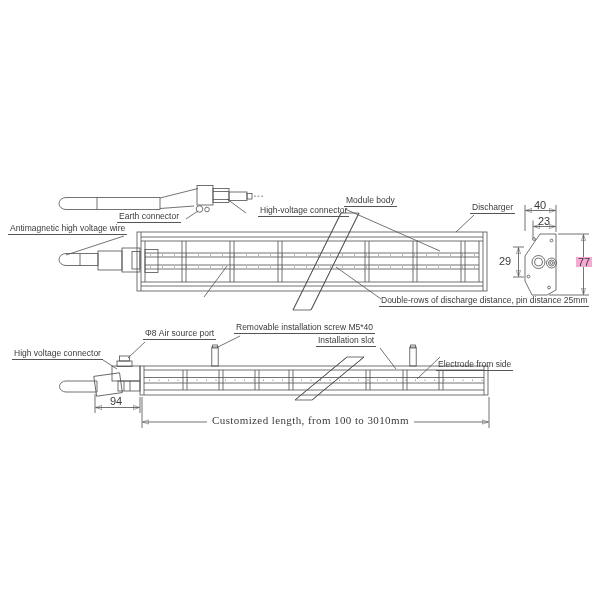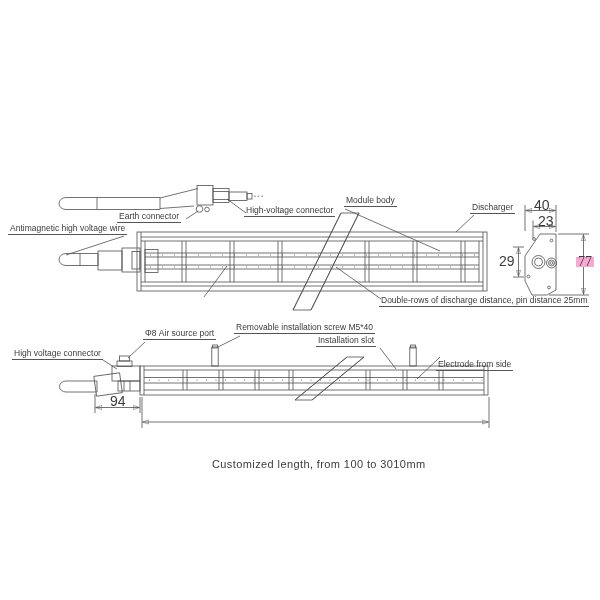--- a/index.html
+++ b/index.html
@@ -3,25 +3,25 @@
 <meta charset="utf-8">
 <style>
   html,body{margin:0;padding:0;background:#fff;}
   .canvas{position:relative;width:600px;height:600px;background:#fff;overflow:hidden;
           font-family:"Liberation Sans",sans-serif;}
   svg{position:absolute;left:0;top:0;}
   svg line,svg path,svg rect,svg polygon,svg circle,svg ellipse{
       stroke:#4f4f4f;stroke-width:0.8;fill:none;}
   .lbl{position:absolute;font-size:8.5px;line-height:10px;color:#3b3b3b;
        border-bottom:1px solid #555;padding:0 2px 1px 2px;white-space:nowrap;}
-  .dim{position:absolute;font-size:14px;line-height:10px;color:#3b3b3b;white-space:nowrap;}
-  .dim.onLine{background:#f9a8d4;padding:0 2px;font-family:Liberation Serif, serif;}
-  .dimlen{position:absolute;font-family:Liberation Sans, sans-serif;font-size:11px;
+  .dim{position:absolute;font-size:11px;line-height:10px;color:#3b3b3b;white-space:nowrap;}
+  .dim.onLine{background:#f9a8d4;padding:0 2px;}
+  .dimlen{position:absolute;font-family:Liberation Serif, serif;font-size:11px;
           line-height:12px;letter-spacing:0.4px;color:#3b3b3b;background:#fff;
-          padding:0 5px;white-space:nowrap;margin-top:44px;}
+          padding:0 5px;white-space:nowrap;}
 </style>
 </head>
 <body>
 
 <div class="canvas">
 
 <svg width="600" height="600" viewBox="0 0 600 600">
   <defs>
     <marker id="arw" viewBox="0 0 10 10" refX="9" refY="5" markerWidth="8" markerHeight="8" orient="auto-start-reverse">
       <path d="M0,1.8 L10,5 L0,8.2 z" fill="#4f4f4f" stroke="none"></path>
@@ -156,21 +156,21 @@
     <line x1="381" y1="299" x2="336" y2="267"></line>
     <line x1="145" y1="342" x2="128" y2="358"></line>
     <line x1="240" y1="336" x2="218" y2="347"></line>
     <line x1="380" y1="348" x2="396" y2="369"></line>
     <line x1="440" y1="357" x2="417" y2="379"></line>
     <line x1="103" y1="360" x2="117" y2="369"></line>
   </g>
 </svg>
 
 <div class="lbl" style="left:117px;top:211px">Earth connector</div>
-<div class="lbl" style="left:244px;top:205px">High-voltage connector</div>
+<div class="lbl" style="left:258px;top:205px">High-voltage connector</div>
 <div class="lbl" style="left:8px;top:223px">Antimagnetic high voltage wire</div>
 <div class="lbl" style="left:344px;top:195px">Module body</div>
 <div class="lbl" style="left:470px;top:202px">Discharger</div>
 <div class="lbl" style="left:379px;top:295px">Double-rows of discharge distance, pin distance 25mm</div>
 <div class="lbl" style="left:143px;top:328px">Φ8 Air source port</div>
 <div class="lbl" style="left:234px;top:322px">Removable installation screw M5*40</div>
 <div class="lbl" style="left:316px;top:335px">Installation slot</div>
 <div class="lbl" style="left:436px;top:359px">Electrode from side</div>
 <div class="lbl" style="left:12px;top:348px">High voltage connector</div>
 

